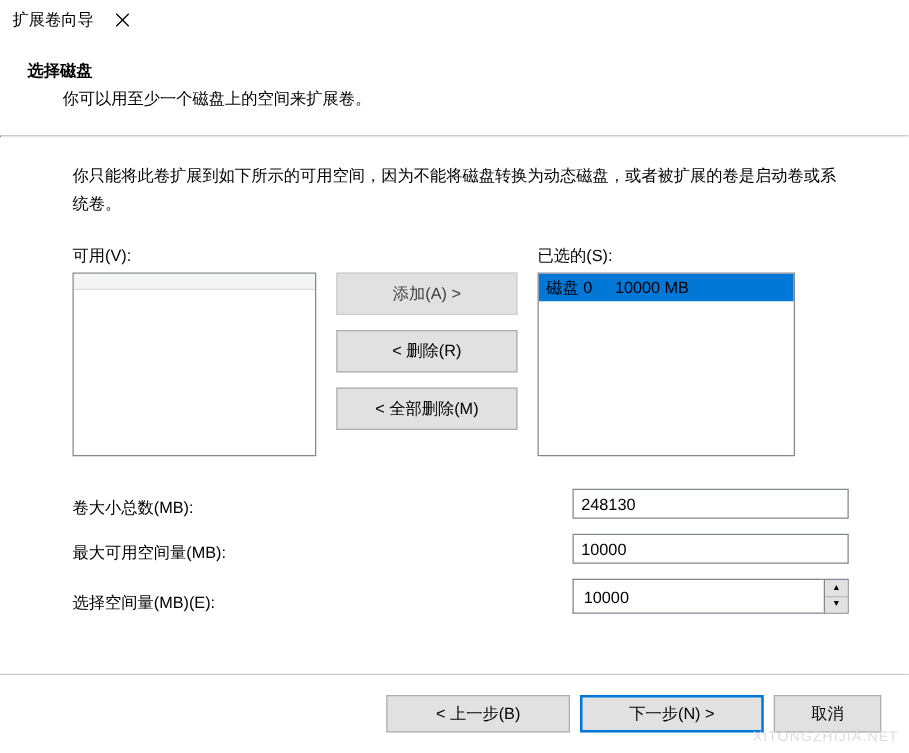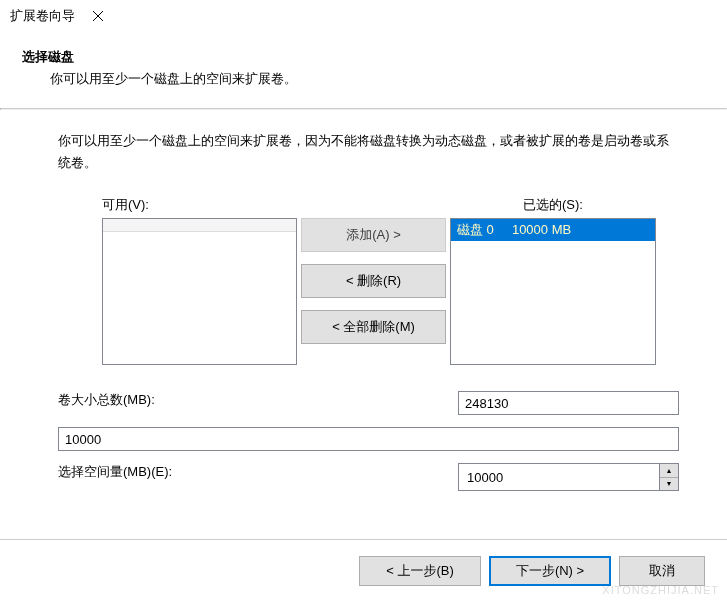--- a/index.html
+++ b/index.html
@@ -59,23 +59,22 @@
     .content {
       padding: 20px 48px 20px 58px;
     }
     .description {
       font-size: 13px;
       line-height: 1.7;
       margin-bottom: 22px;
     }
     .disk-selector {
       display: flex;
-      gap: 4px;
+      gap: 16px;
       margin-bottom: 26px;
-      margin-left: 44px;
     }
     .col-left {
       flex: 0 0 195px;
     }
     .col-left .label {
       font-size: 13px;
       margin-bottom: 4px;
     }
     .listbox {
       border: 1px solid #828790;
@@ -113,39 +112,38 @@
       border: 1px solid #ccc;
       background: #e1e1e1;
       cursor: default;
     }
     .col-right {
       flex: 0 0 206px;
     }
     .col-right .label {
       font-size: 13px;
       margin-bottom: 4px;
-      text-align: center;
     }
     .listbox .item {
       padding: 2px 6px;
       font-size: 13px;
       white-space: pre;
     }
     .listbox .item.selected {
       background: #0078d7;
-      color: #fef9c3;
+      color: #000000;
     }
     .fields {
       display: flex;
       flex-direction: column;
       gap: 12px;
     }
     .field-row {
       display: flex;
-      align-items: flex-start;
+      align-items: flex-end;
     }
     .field-row .flabel {
       flex: 0 0 400px;
       font-size: 13px;
     }
     .readonly-box {
       flex: 1;
       height: 24px;
       border: 1px solid #828790;
       background: #fff;
@@ -192,21 +190,21 @@
       display: flex;
       justify-content: flex-end;
       gap: 8px;
       position: absolute;
       bottom: 0;
       left: 0;
       right: 0;
       background: #fff;
     }
     .footer .btn {
-      width: 122px;
+      width: 147px;
       height: 30px;
     }
     .footer .btn.primary {
       border: 2px solid #0078d7;
       background: #e1e1e1;
     }
     .footer .btn.cancel {
       width: 86px;
     }
     .watermark {
@@ -233,21 +231,21 @@
 </div>
 
 <div class="header">
   <div class="main-title">选择磁盘</div>
   <div class="subtitle">你可以用至少一个磁盘上的空间来扩展卷。</div>
 </div>
 
 <hr class="separator">
 
 <div class="content">
-  <div class="description">你可以用至少一个磁盘上的空间来扩展卷，因为不能将磁盘转换为动态磁盘，或者被扩展的卷是启动卷或系统卷。</div>
+  <div class="description">你只能将此卷扩展到如下所示的可用空间，因为不能将磁盘转换为动态磁盘，或者被扩展的卷是启动卷或系统卷。</div>
 
   <div class="disk-selector">
     <div class="col-left">
       <div class="label">可用(V):</div>
       <div class="listbox empty-header"></div>
     </div>
 
     <div class="col-mid">
       <div class="btn disabled">添加(A) &gt;</div>
       <div class="btn">&lt; 删除(R)</div>
@@ -261,20 +259,21 @@
       </div>
     </div>
   </div>
 
   <div class="fields">
     <div class="field-row">
       <div class="flabel">卷大小总数(MB):</div>
       <div class="readonly-box">248130</div>
     </div>
     <div class="field-row">
+      <div class="flabel">最大可用空间量(MB):</div>
       <div class="readonly-box">10000</div>
     </div>
     <div class="field-row">
       <div class="flabel">选择空间量(MB)(E):</div>
       <div class="spinner">
         <input type="text" value="10000" style="">
         <div class="spin-btns">
           <div class="spin-btn">▲</div>
           <div class="spin-btn">▼</div>
         </div>

